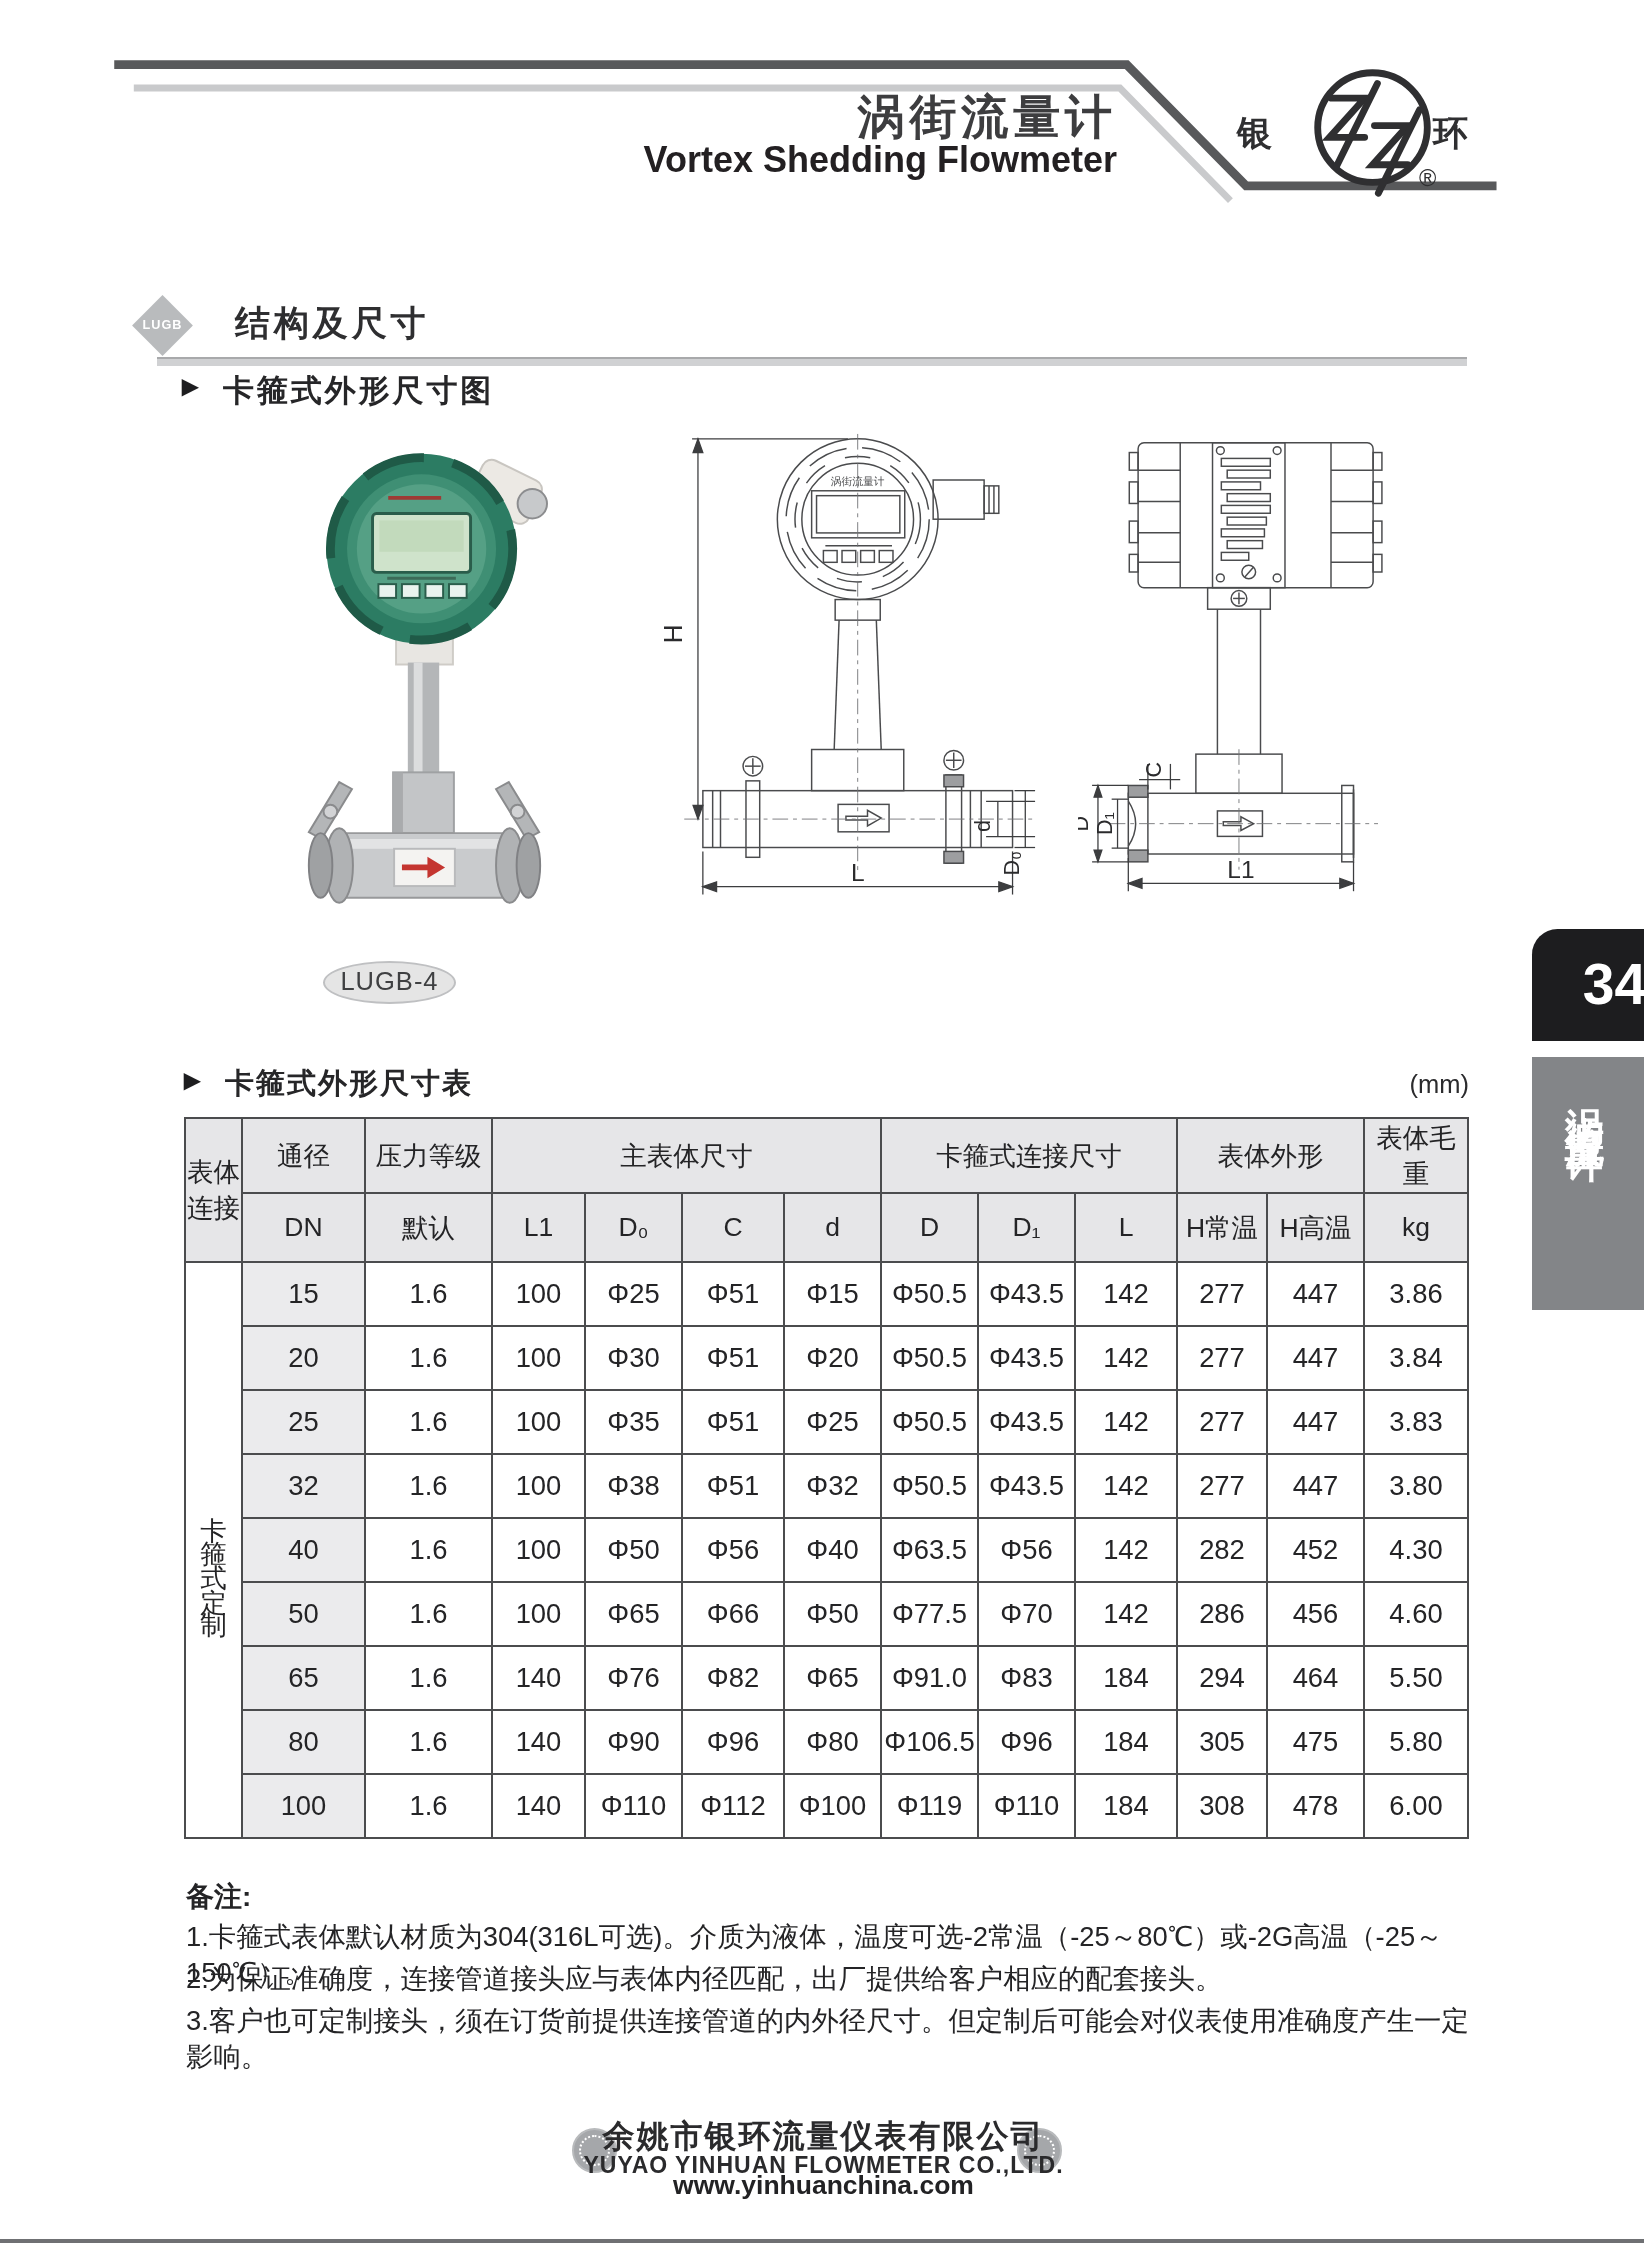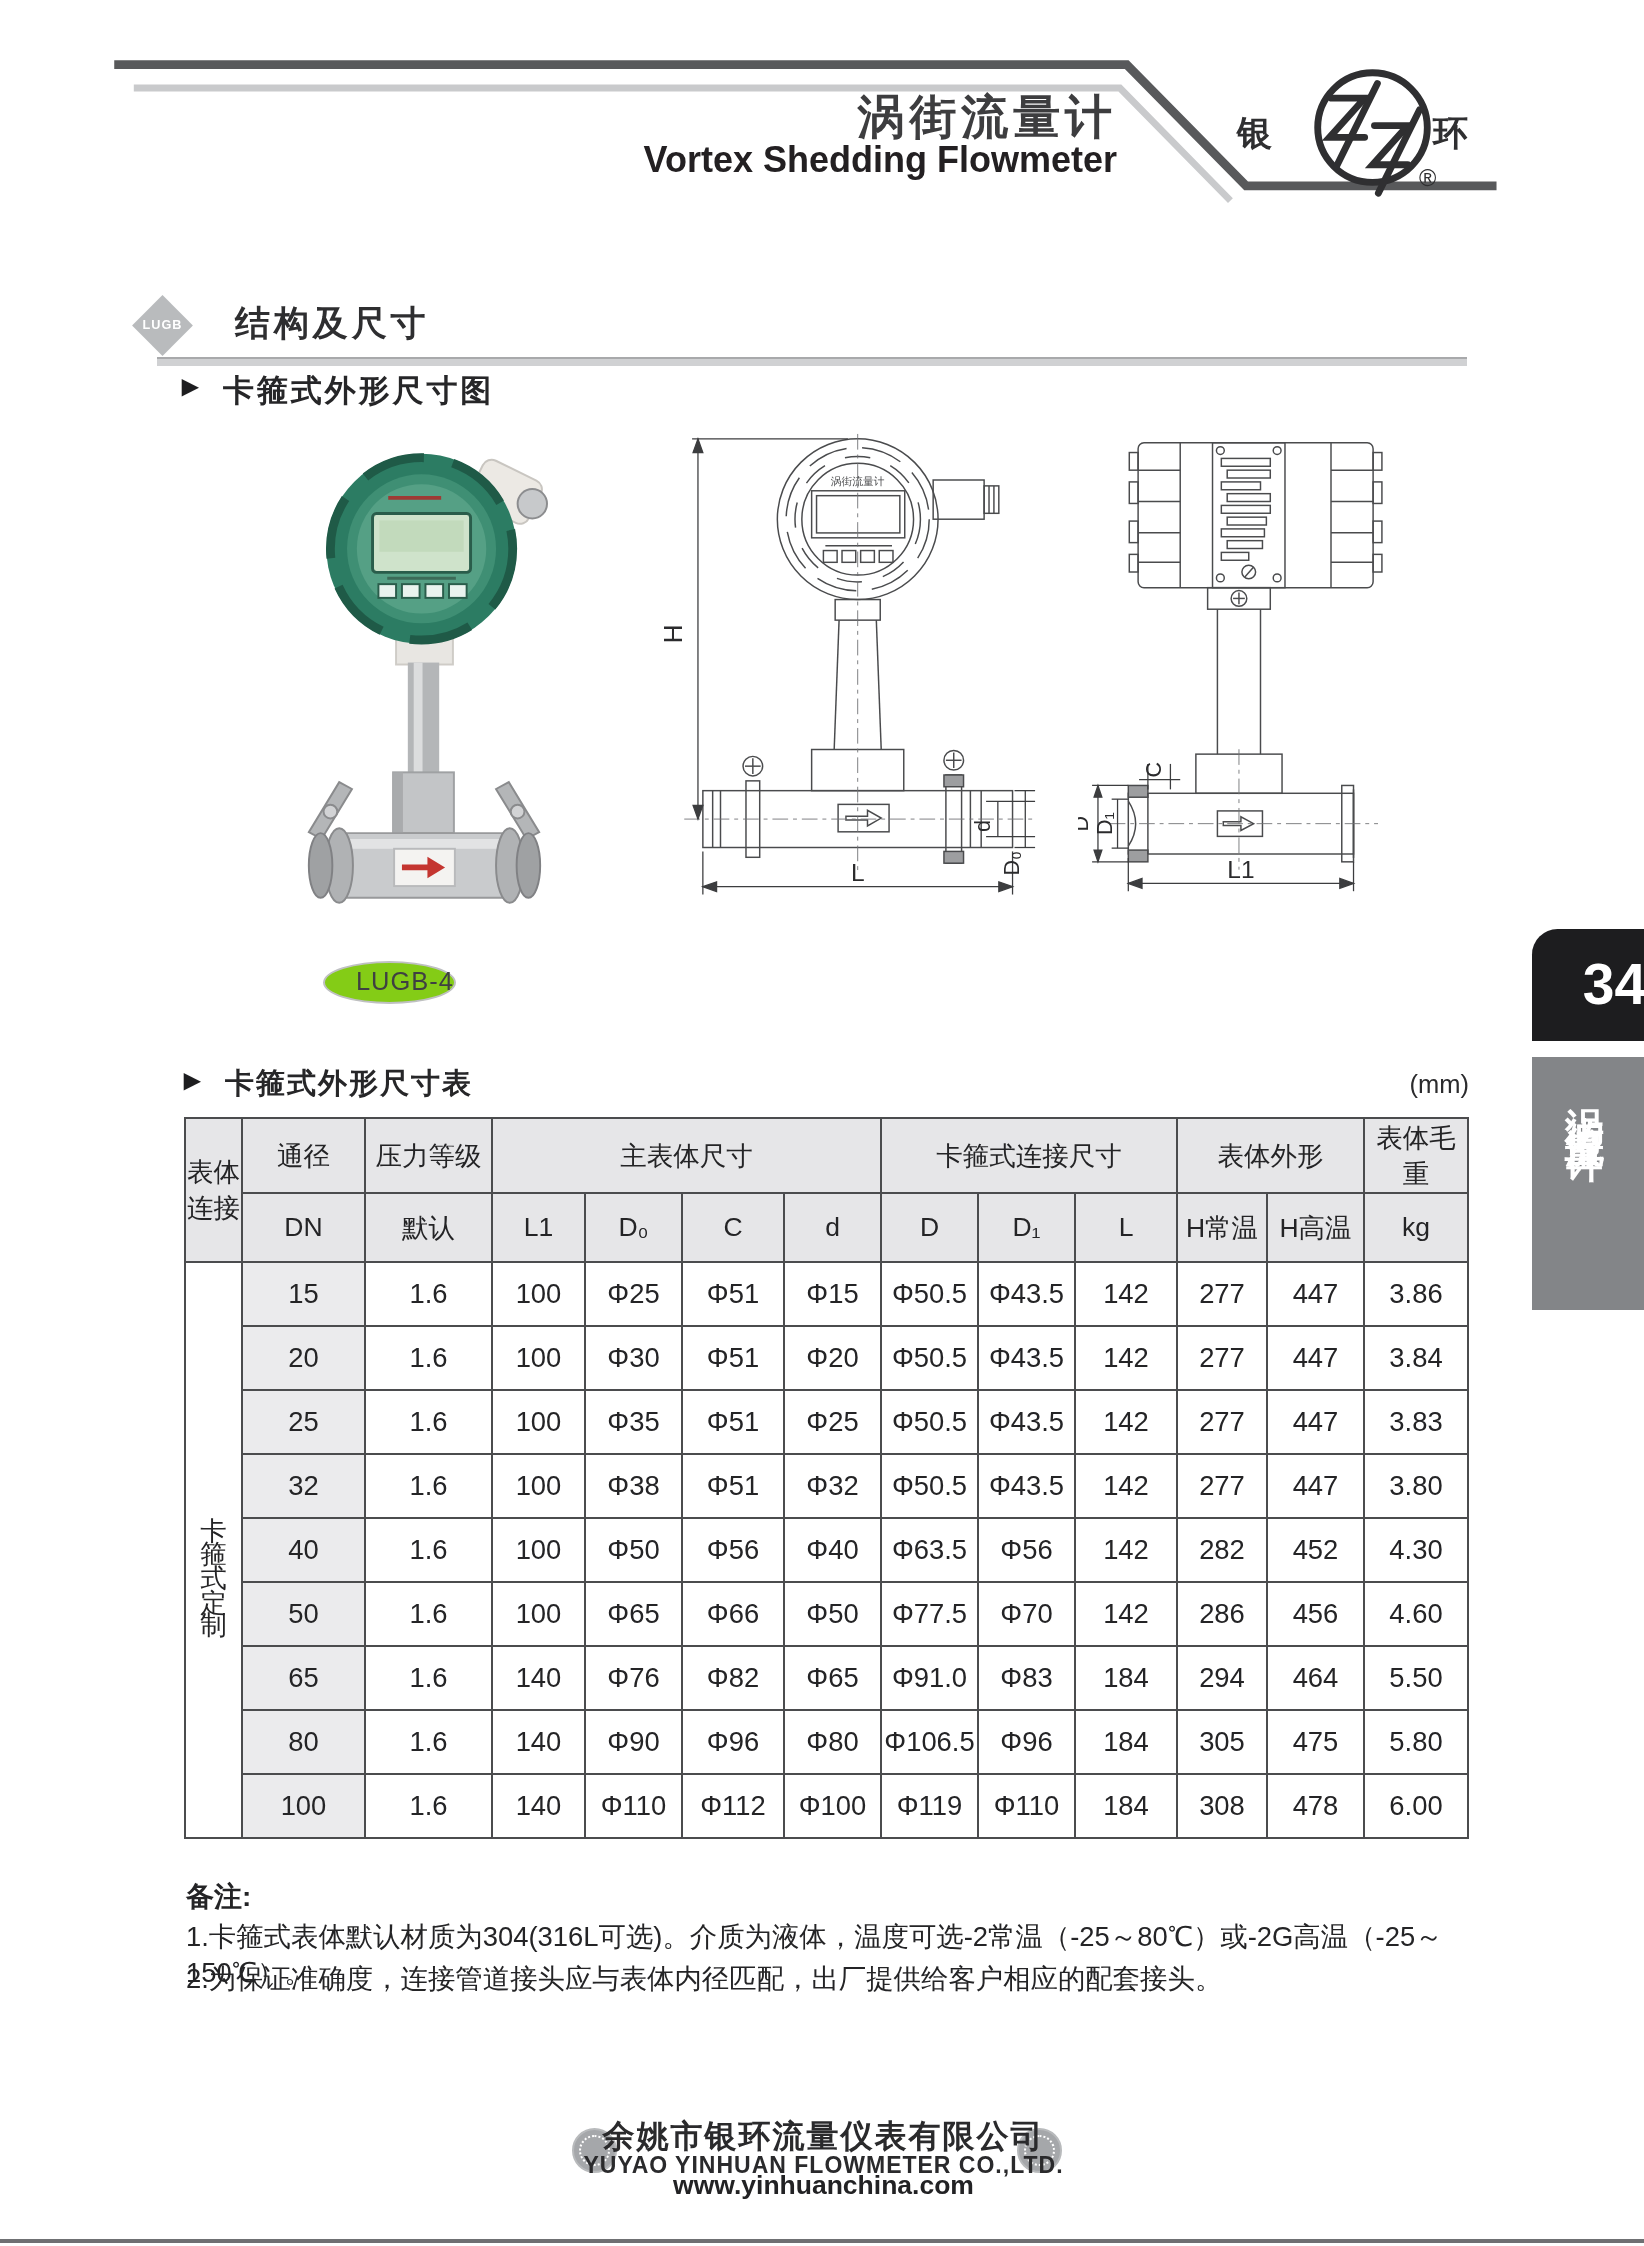--- a/index.html
+++ b/index.html
@@ -23,21 +23,21 @@
   .badge .txt{position:absolute;left:0;top:23.5px;width:63px;text-align:center;font-size:12.7px;
               font-weight:bold;color:#ffffff;letter-spacing:1px;}
   .section-title{left:235px;top:300px;font-size:35px;font-weight:bold;color:#2e2e30;letter-spacing:3.9px;}
   .section-rule{left:157px;top:357px;width:1310px;height:6.9px;background:#d0d1d3;border-top:2px solid #a8a9ab;}
   .tri{font-size:29px;color:#1d1d1f;line-height:1;}
   .subsection-arrow{left:176px;top:372px;}
   .subsection-title{left:223px;top:370px;font-size:31px;font-weight:bold;color:#262628;letter-spacing:2.9px;}
 
   
   .lugb-badge{left:323px;top:961px;width:129px;height:39px;border-radius:50%;
-              background:#84cc16;border:2px solid #bfc0c2;text-align:right;
+              background:#e5e5e5;border:2px solid #bfc0c2;text-align:center;
               line-height:37px;font-size:25.5px;color:#3f4042;letter-spacing:1px;}
 
   
   .side-black{left:1532px;top:929px;width:113px;height:112px;background:#1d1d1f;border-radius:25.5px 0 0 0;}
   .side-black .num{position:absolute;left:11.8px;top:21.6px;font-size:57px;font-weight:bold;color:#ffffff;margin-left:39px;}
   .side-gray{left:1532px;top:1057px;width:113px;height:253px;background:#838588;}
   .side-gray .vtxt{position:absolute;left:25.5px;top:19.6px;writing-mode:vertical-rl;text-orientation:upright;
                    font-size:39px;font-weight:bold;color:#ffffff;letter-spacing:8.8px;}
 
   
@@ -498,20 +498,21 @@
           <td>308</td>
           <td>478</td>
           <td>6.00</td>
         </tr>
       </tbody>
   </table>
 
   <div class="abs notes-heading">备注:</div>
   <div class="abs note-line n1">1.卡箍式表体默认材质为304(316L可选)。介质为液体，温度可选-2常温（-25～80℃）或-2G高温（-25～150℃）。</div>
   <div class="abs note-line n2">2.为保证准确度，连接管道接头应与表体内径匹配，出厂提供给客户相应的配套接头。</div>
+  <div class="abs note-line n3">3.客户也可定制接头，须在订货前提供连接管道的内外径尺寸。但定制后可能会对仪表使用准确度产生一定影响。</div>
 
   <div class="abs seal seal-l">
       <div class="seal-inner"></div>
     </div>
   <div class="abs seal seal-r">
       <div class="seal-inner"></div>
     </div>
   <div class="abs foot-cn">余姚市银环流量仪表有限公司</div>
   <div class="abs foot-en">YUYAO YINHUAN FLOWMETER CO.,LTD.</div>
   <div class="abs foot-web">www.yinhuanchina.com</div>

